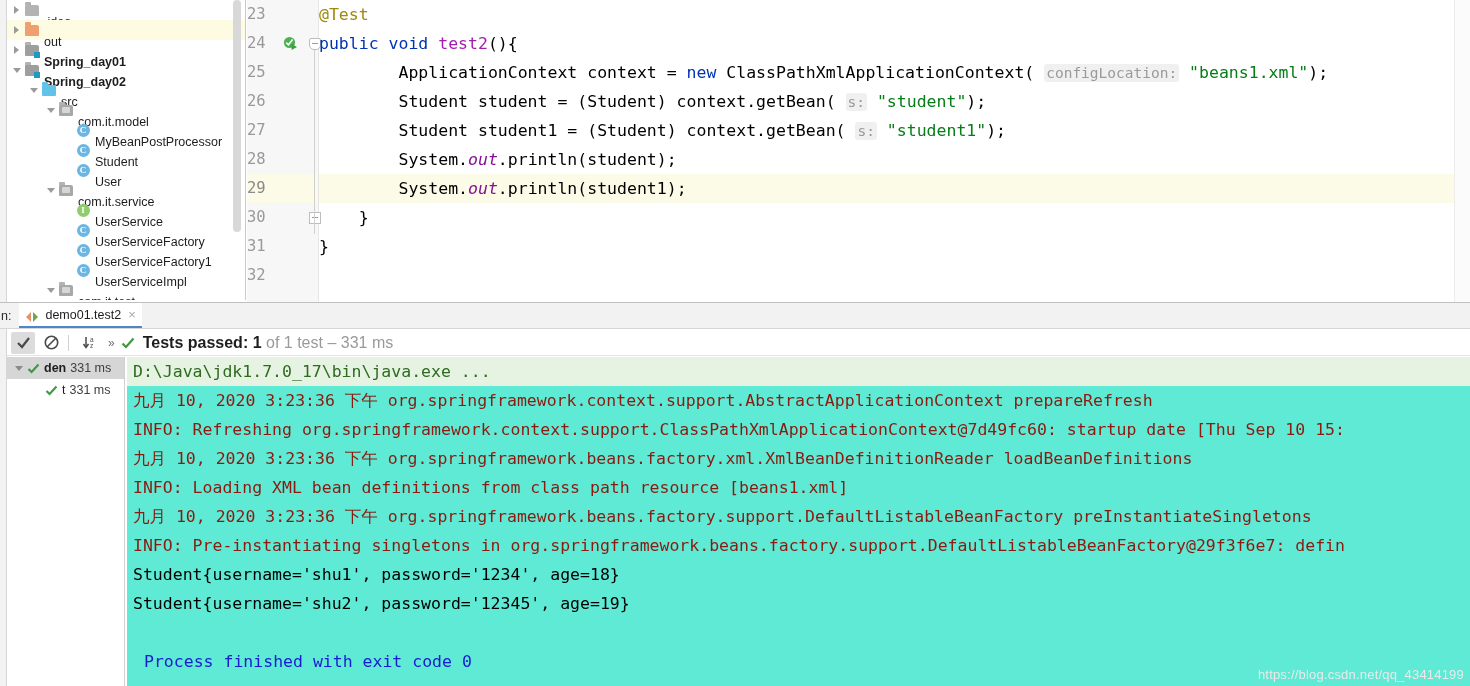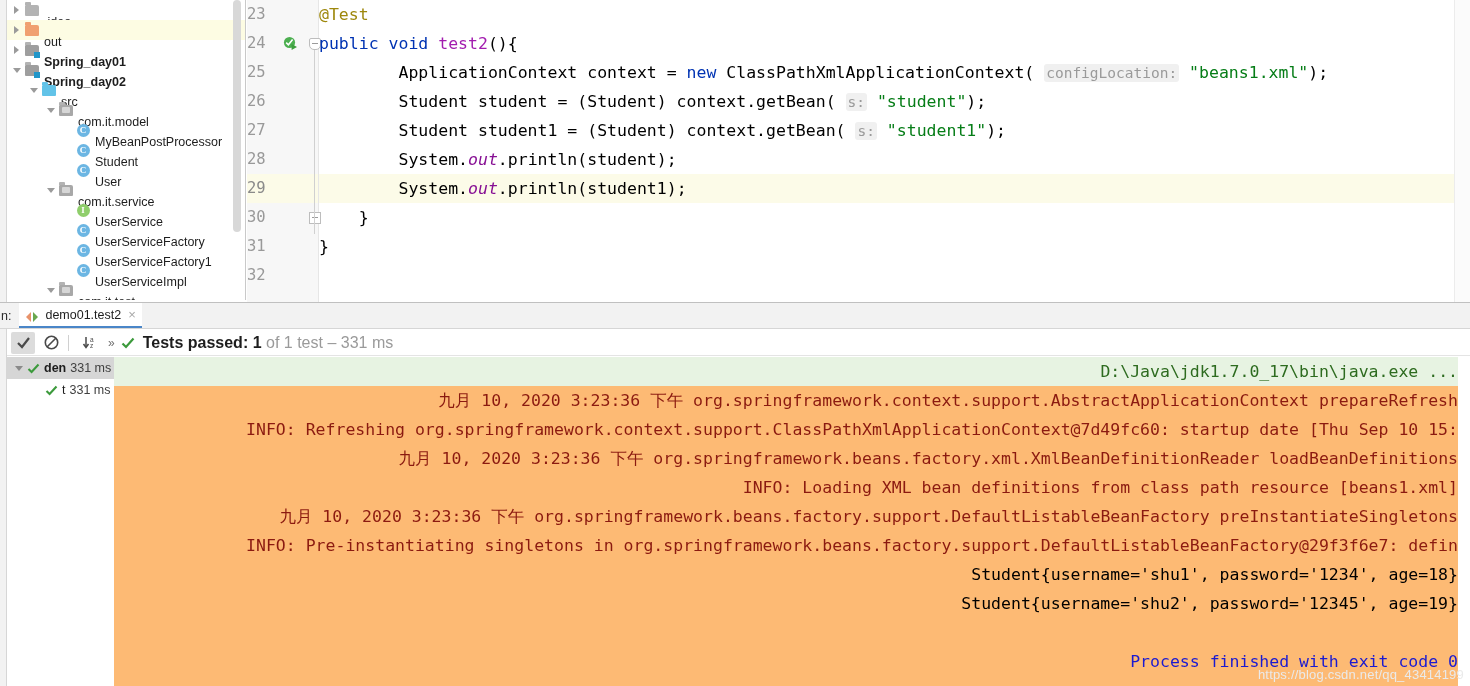--- a/index.html
+++ b/index.html
@@ -306,25 +306,24 @@
     width: 0; height: 0;
     border-top: 5px solid #8a8a8a;
     border-left: 4px solid transparent;
     border-right: 4px solid transparent;
   }
   .tt-label b { font-weight: bold; }
   .tt-ms { color: #404040; margin-left: 4px; }
 
   
   .console {
-    position: absolute; left: 114px; top: 54px;
+    position: absolute; left: 127px; top: 54px;
     width: 1344px; height: 330px;
-    background: #fdba74;
+    background: #5eead4;
     overflow: hidden;
-    text-align: right;
   }
   .c-line {
     height: 29px; line-height: 29px;
     font-family: "DejaVu Sans Mono", monospace;
     font-size: 16.5px;
     white-space: pre;
     padding-left: 6px;
     color: #8b1a10;
   }
   .c-line.cmd {

